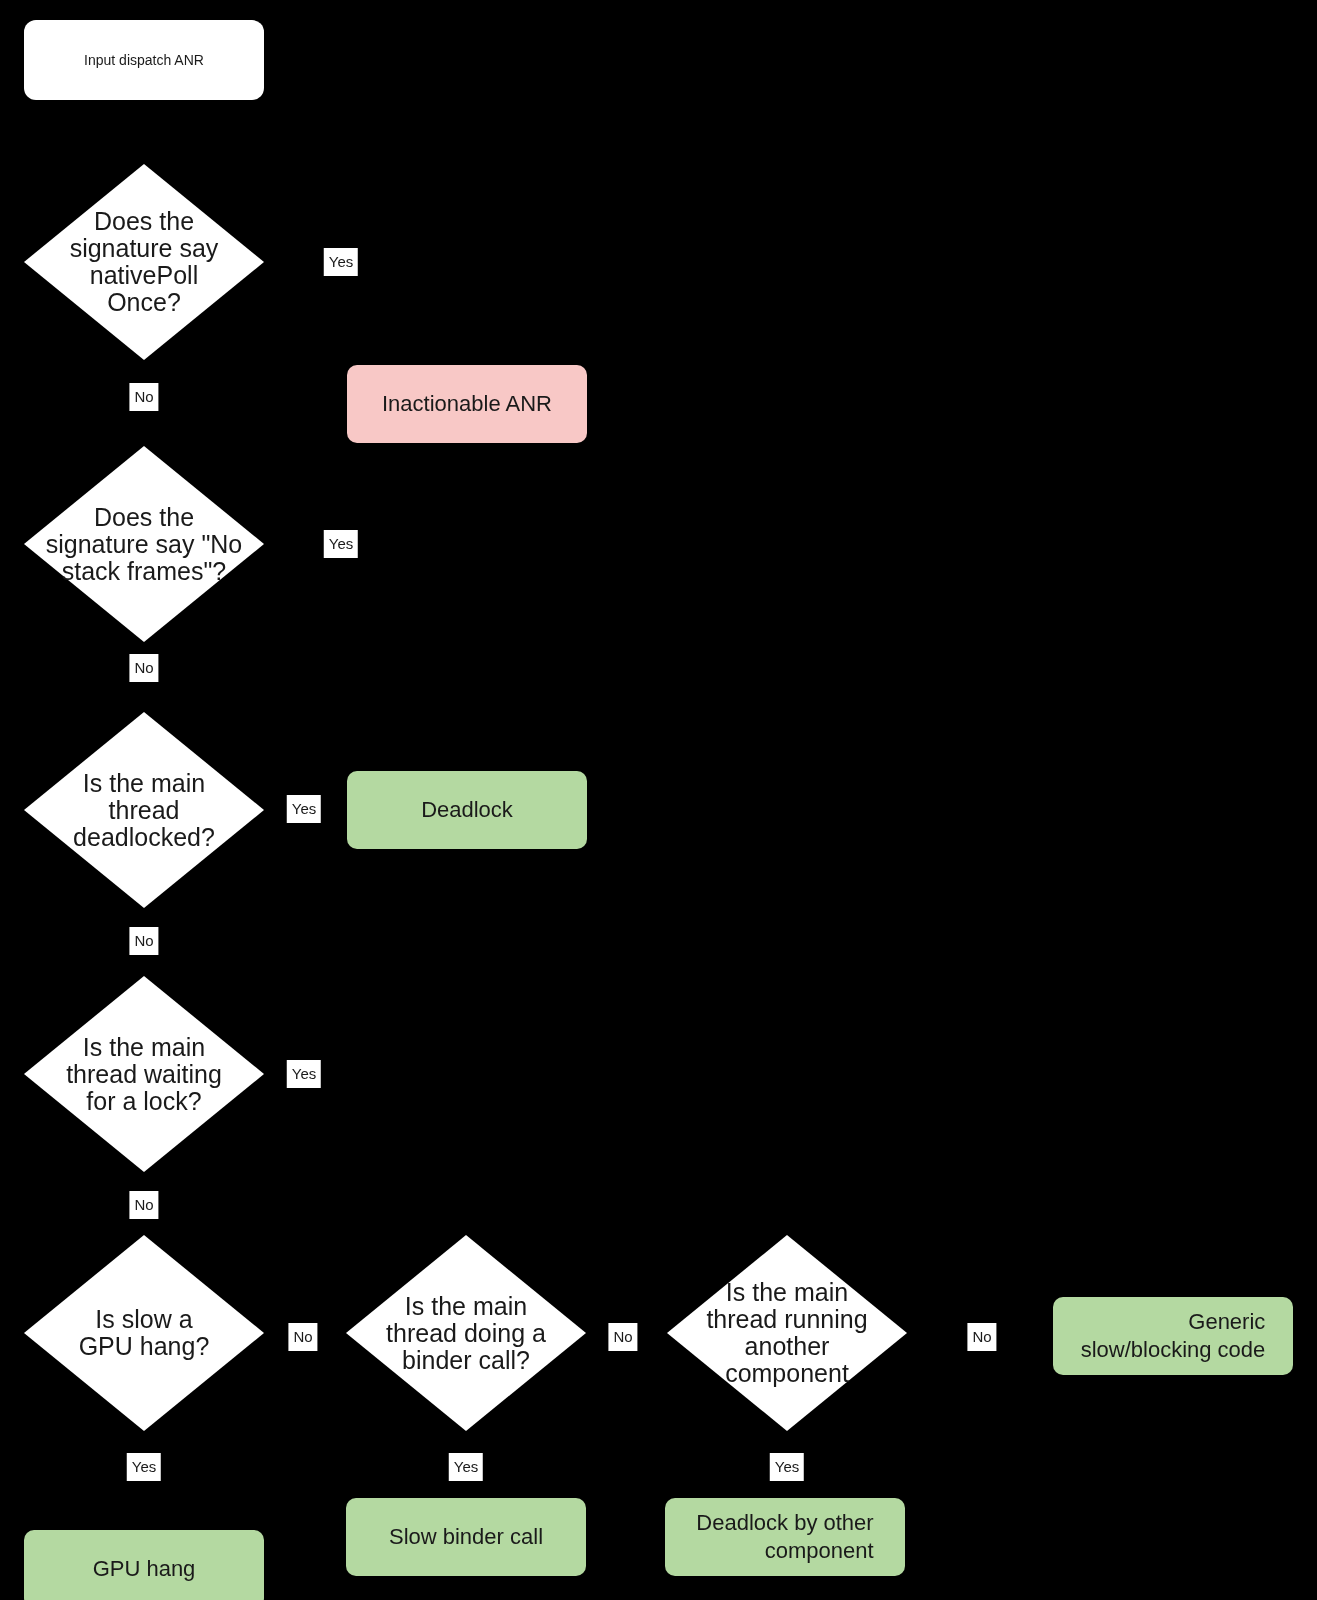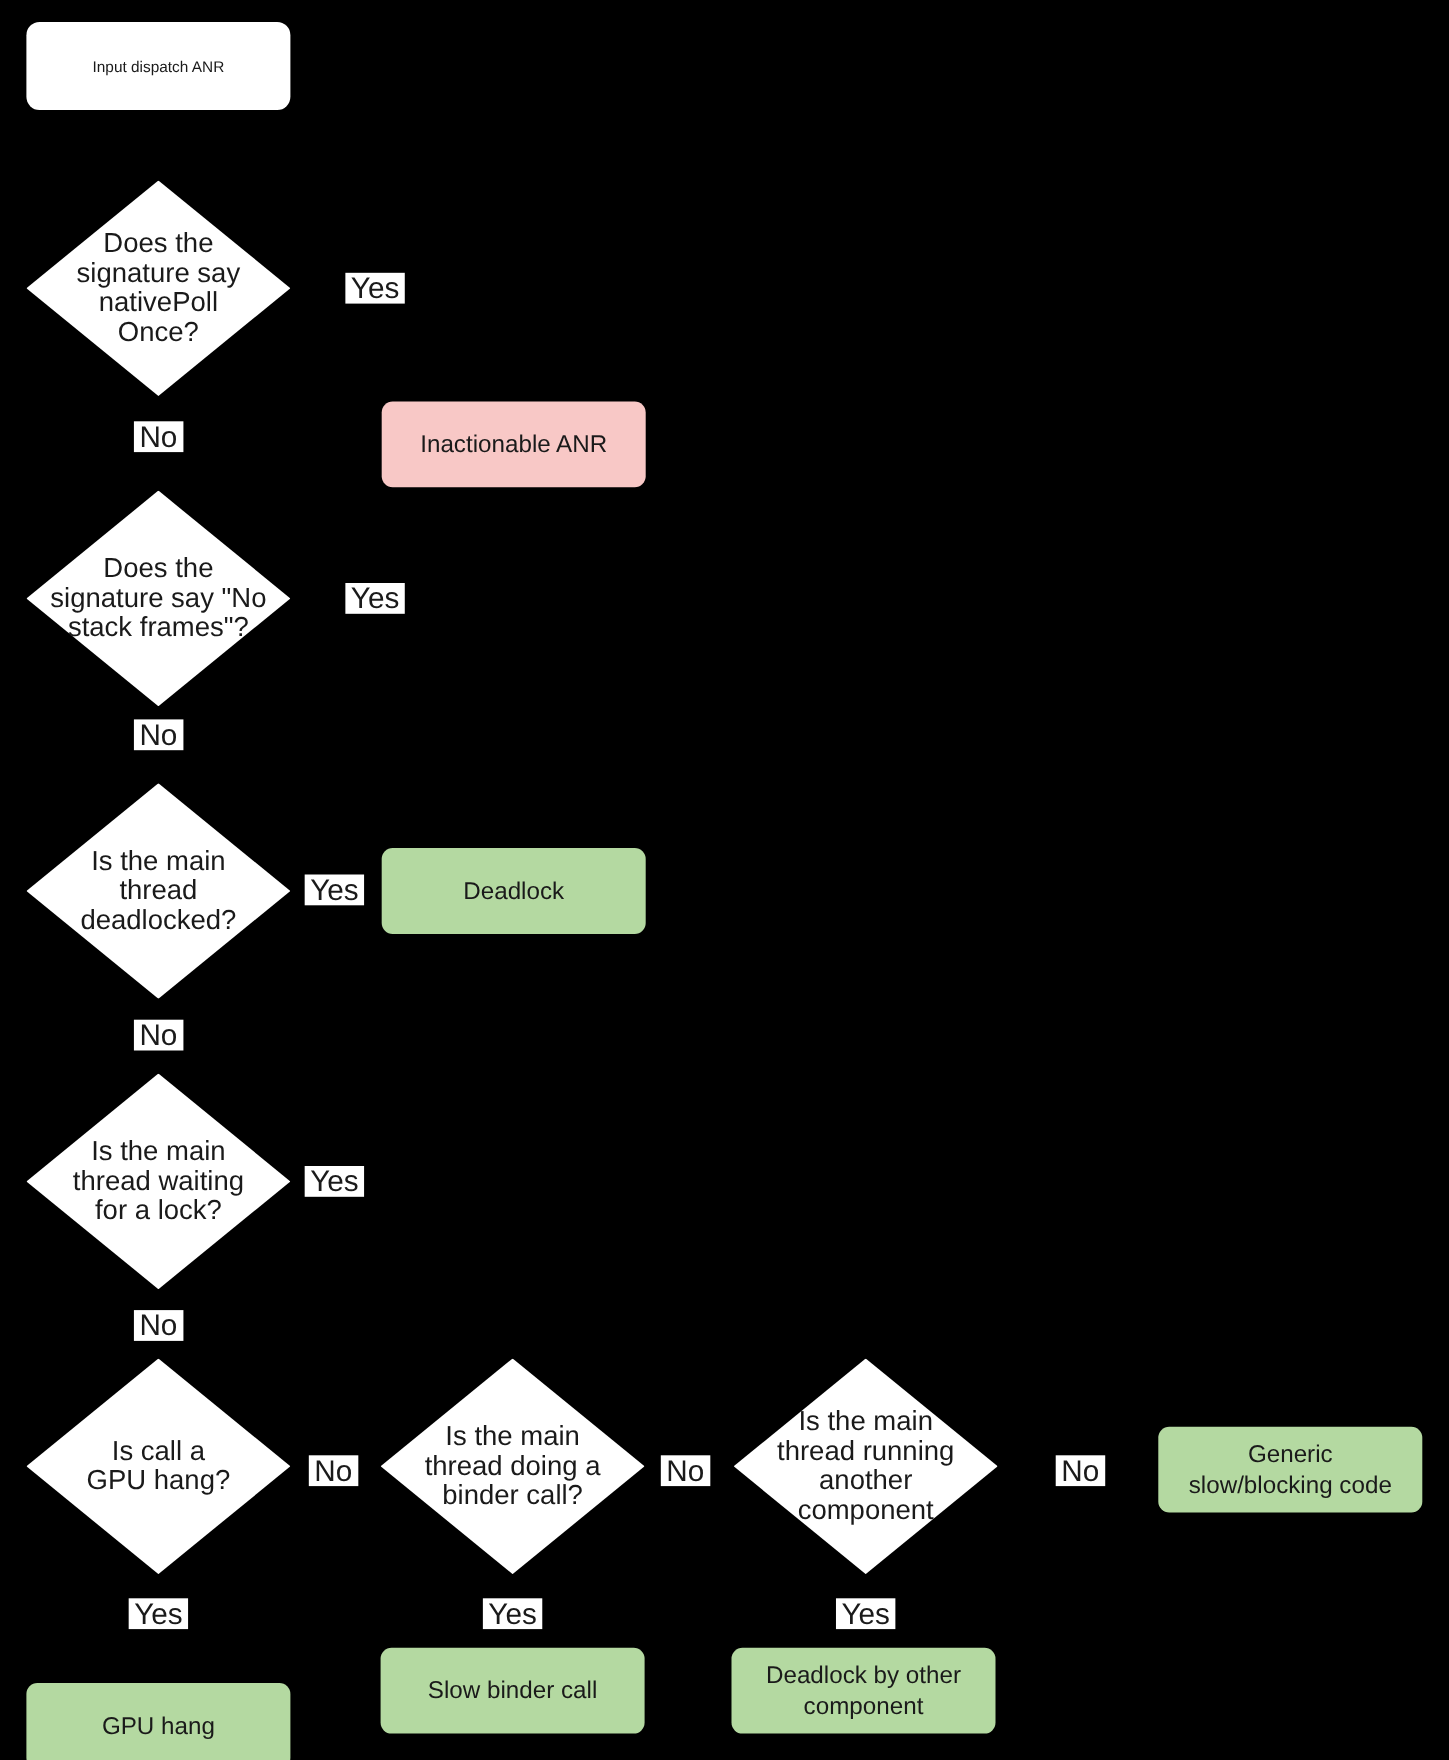--- a/index.html
+++ b/index.html
@@ -40,33 +40,33 @@
     font-size: 14px;
   }
   .outcome {
     position: absolute;
     width: 240px;
     height: 78px;
     border-radius: 10px;
     display: flex;
     align-items: center;
     justify-content: center;
-    text-align: center;
+    text-align: right;
     font-size: 22px;
     line-height: 28px;
     white-space: pre-line;
   }
   .outcome.positive { background: var(--positive, #b4d9a1); }
   .outcome.negative { background: var(--negative, #f8c8c6); }
   .elabel {
     position: absolute;
     transform: translate(-50%, -50%);
     background: var(--shape, #ffffff);
     padding: 1px 5px;
-    font-size: 27px;
+    font-size: 15px;
     line-height: 26px;
     white-space: nowrap;
   }
 </style>
 </head>
 <body>
 
 <div class="canvas" style="--bg: #000000; --shape: #ffffff; --positive: #b4d9a1; --negative: #f8c8c6; --ink: #1a1a1a;">
 
   <div class="node-start" style="left:24px; top:20px;">Input dispatch ANR</div>
@@ -85,21 +85,21 @@
 Once?</div>
   <div class="dtext" style="left:144px; top:544px;">Does the
 signature say "No
 stack frames"?</div>
   <div class="dtext" style="left:144px; top:810px;">Is the main
 thread
 deadlocked?</div>
   <div class="dtext" style="left:144px; top:1074px;">Is the main
 thread waiting
 for a lock?</div>
-  <div class="dtext" style="left:144px; top:1333px;">Is call a
+  <div class="dtext" style="left:144px; top:1333px;">Is slow a
 GPU hang?</div>
   <div class="dtext" style="left:466px; top:1333px;">Is the main
 thread doing a
 binder call?</div>
   <div class="dtext" style="left:787px; top:1333px;">Is the main
 thread running
 another
 component</div>
 
   <div class="outcome negative" style="left:347px;  top:365px;">Inactionable ANR</div>

